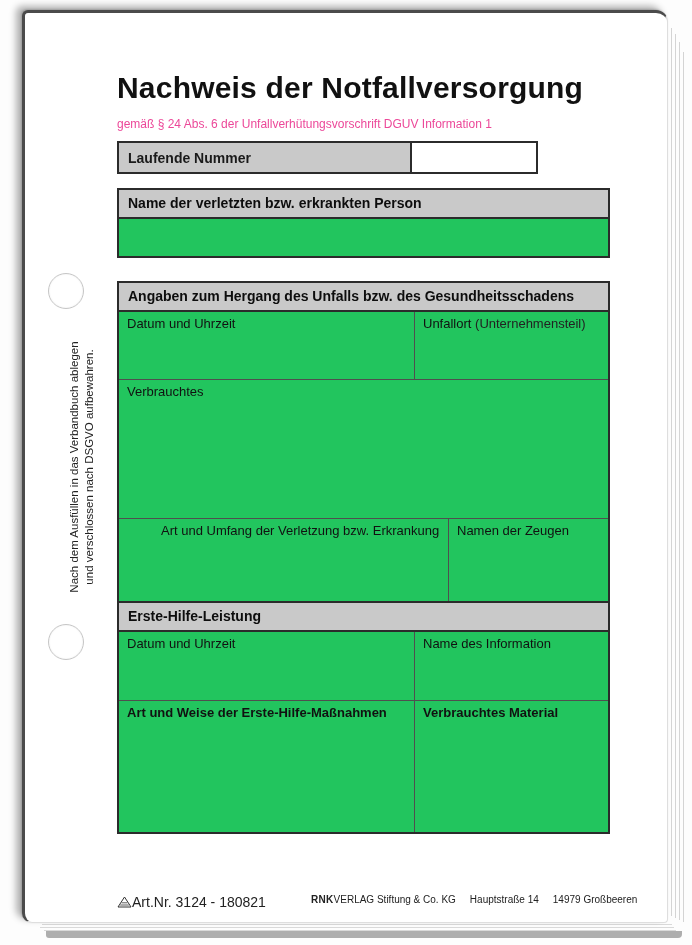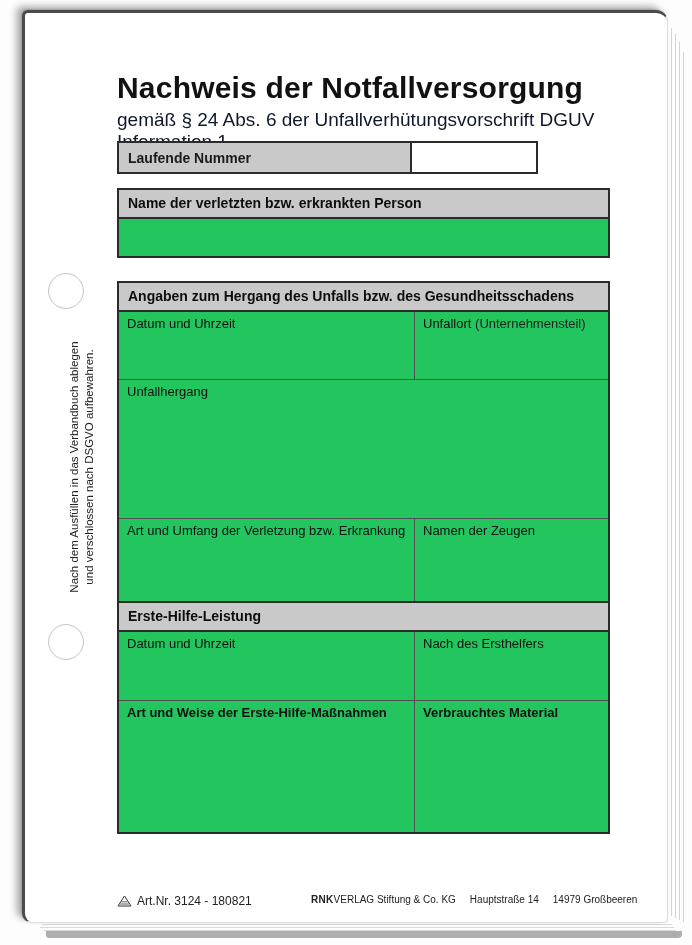--- a/index.html
+++ b/index.html
@@ -27,21 +27,21 @@
     box-shadow: inset 0 0 2px rgba(0,0,0,0.08); }
 
   
   .side-note { position:absolute; left:-92px; top:438px; width:300px; height:32px;
     transform:rotate(-90deg); transform-origin:center center;
     font-size:11.5px; line-height:15px; text-align:center; color:#222; }
 
   
   .title { position:absolute; left:92px; top:58px; font-size:30px; font-weight:bold;
     letter-spacing:0.2px; color:#111; }
-  .subtitle { position:absolute; left:92px; top:96px; font-size:19px; color:#0f172a; }
+  .subtitle { position:absolute; left:92px; top:104px; font-size:12px; color:#ec4899; }
   .serial-row { position:absolute; left:92px; top:128px; width:421px; height:33px;
     border:2px solid #2b2b2b; display:flex; }
   .serial-label { width:293px; background:#c9c9c9; border-right:2px solid #2b2b2b;
     font-weight:bold; font-size:14px; display:flex; align-items:center; padding:0 9px; }
   .serial-value { flex:1; background:#fff; }
 
   .section { position:absolute; left:92px; width:493px; }
   .sec-header { background:#c9c9c9; border:2px solid #2b2b2b; font-weight:bold;
     font-size:14px; padding:5px 9px 6px 9px; color:#0d0d0d; }
   .sec-body { border:2px solid #2b2b2b; border-top:none; background:#22c55e; }
@@ -49,21 +49,21 @@
   .row { display:flex; }
   .row + .row { border-top:1.5px solid #4f4f4f; }
   .cell { padding:4px 8px 0 8px; font-size:13px; color:#111; }
   .cell.left { width:295px; }
   .cell.right { flex:1; border-left:1.5px solid #4f4f4f; }
   .cell.full { width:100%; }
   .hint { font-size:13px; color:#222; }
 
   
   .footer-left { position:absolute; left:92px; top:881px; display:flex; align-items:center;
-    gap:5px; font-size:12px; color:#222; }
+    font-size:14px; color:#222; }
   .footer-right { position:absolute; left:286px; top:881px; font-size:10px; color:#222;
     white-space:nowrap; }
   .footer-right .brand { font-weight:bold; letter-spacing:0.3px; }
   .footer-right .gap { display:inline-block; width:14px; }
 </style>
 </head>
 <body>
 
 <div class="canvas">
 
@@ -107,43 +107,43 @@
           <div class="cell left">
             <span>Datum und Uhrzeit</span>
           </div>
           <div class="cell right">
             <span>Unfallort</span>
             <span class="hint">(Unternehmensteil)</span>
           </div>
         </div>
         <div class="row" style="height:139px;">
           <div class="cell full">
-            <span>Unfallhergang</span>
+            <span>Verbrauchtes</span>
           </div>
         </div>
-        <div class="row" style="height:105px;">
+        <div class="row" style="height:105px;padding-left:34px;">
           <div class="cell left">
             <span>Art und Umfang der Verletzung bzw. Erkrankung</span>
           </div>
           <div class="cell right">
             <span>Namen der Zeugen</span>
           </div>
         </div>
       </div>
     </div>
 
     <div class="section" style="top:588px;border-radius:16px;">
       <div class="sec-header">Erste-Hilfe-Leistung</div>
       <div class="sec-body">
         <div class="row" style="height:68px;">
           <div class="cell left">
             <span>Datum und Uhrzeit</span>
           </div>
           <div class="cell right">
-            <span>Nach des Ersthelfers</span>
+            <span>Name des Information</span>
           </div>
         </div>
         <div class="row" style="height:132px;font-weight:bold;">
           <div class="cell left">
             <span>Art und Weise der Erste-Hilfe-Maßnahmen</span>
           </div>
           <div class="cell right">
             <span>Verbrauchtes Material</span>
           </div>
         </div>

